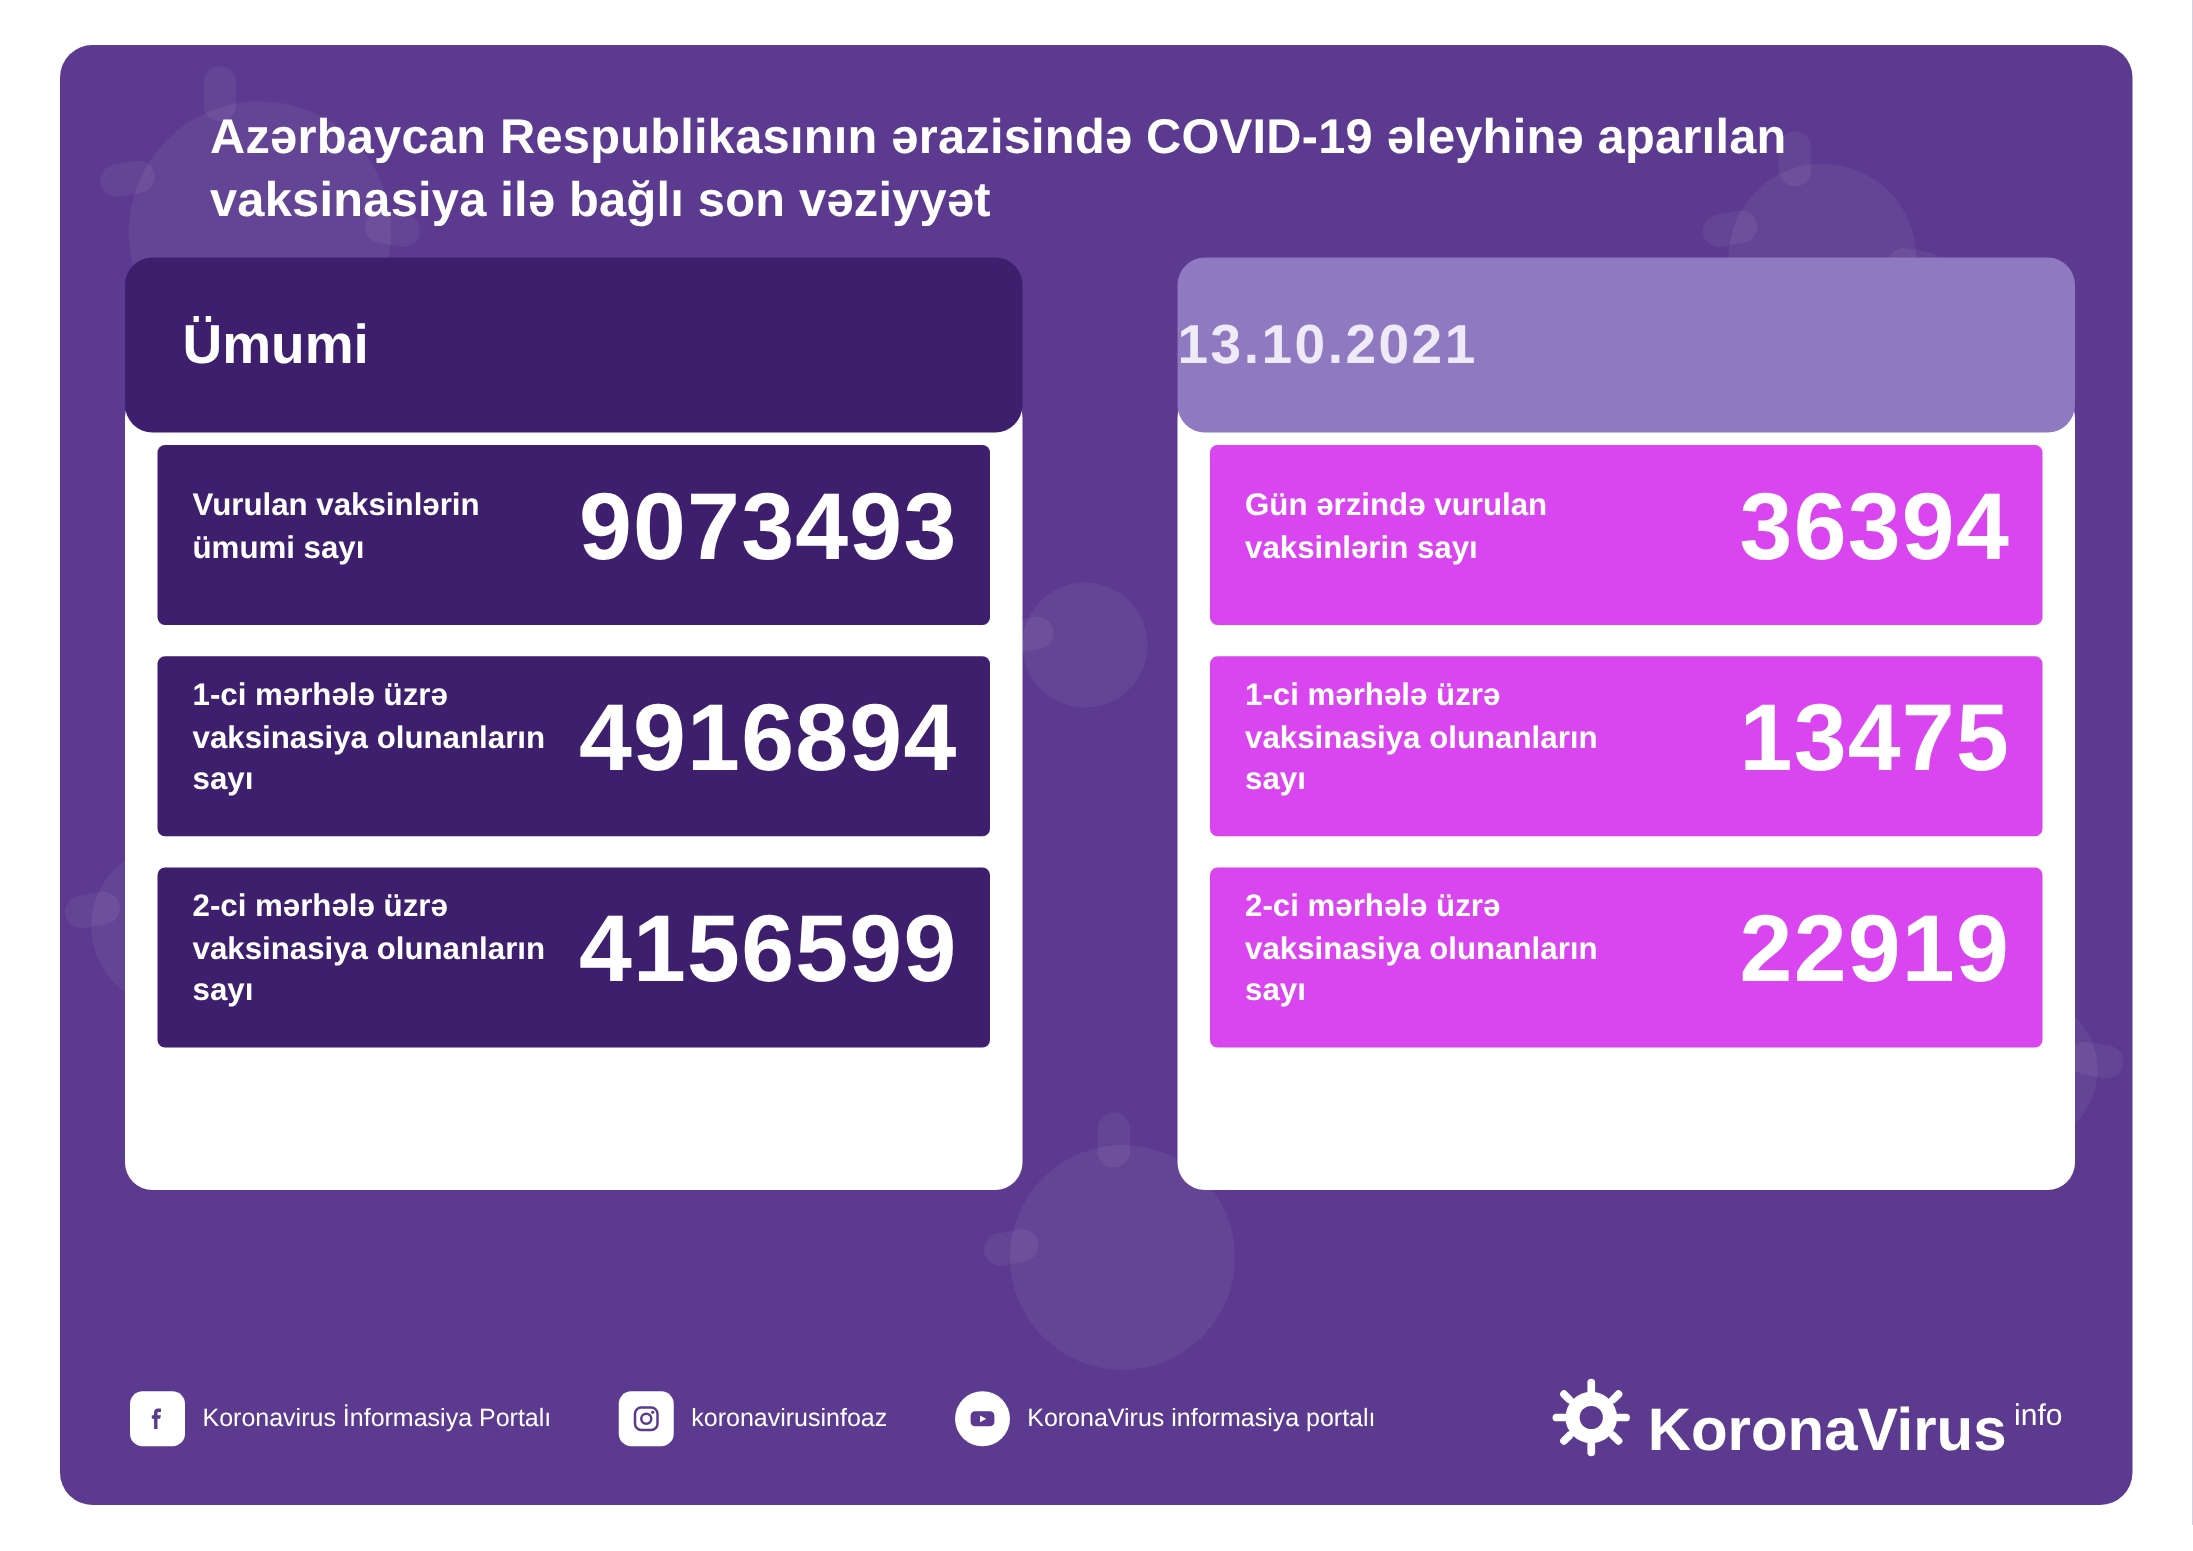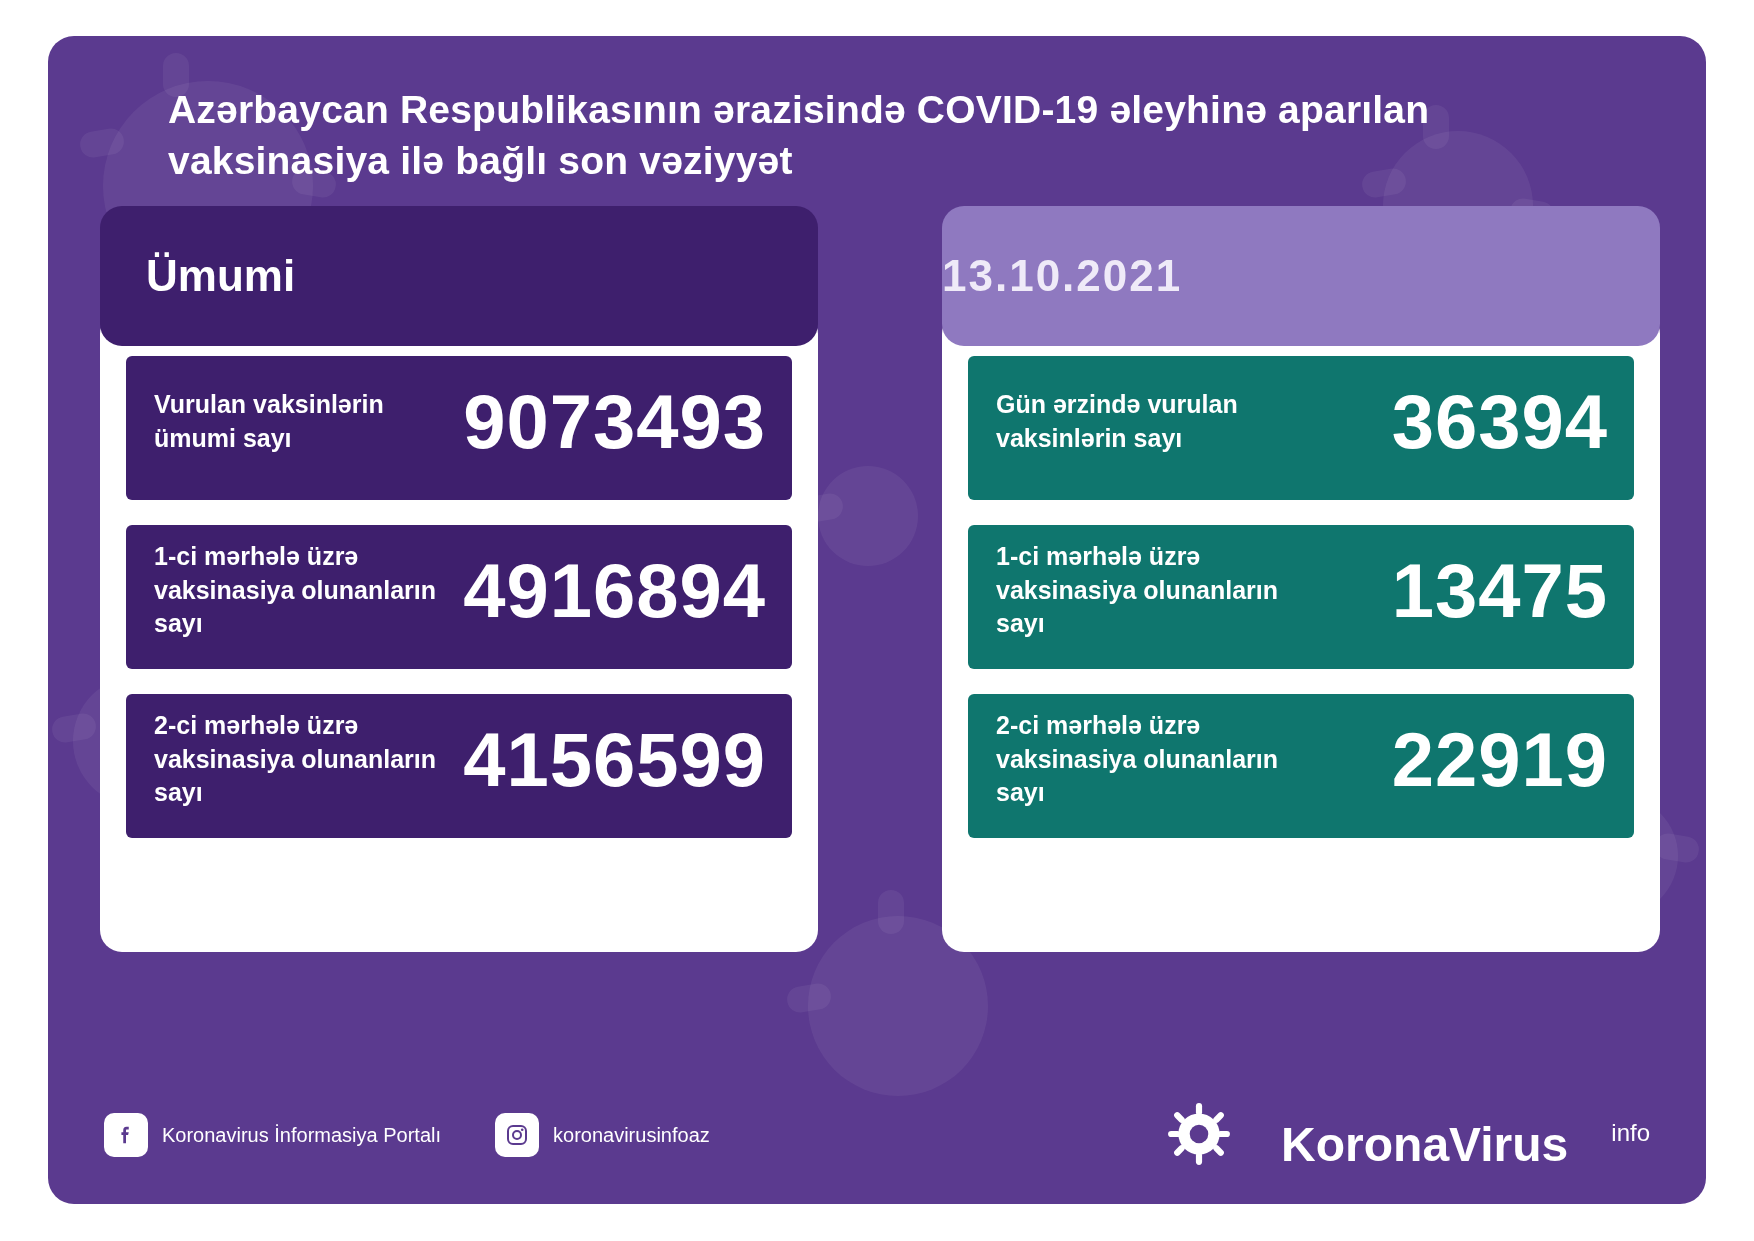--- a/index.html
+++ b/index.html
@@ -121,21 +121,21 @@
     align-items: center;
     justify-content: space-between;
     height: 144px;
     padding: 0 26px 13px 28px;
     box-sizing: border-box;
     margin-bottom: 25px;
   }
   .row:last-child { margin-bottom: 0; }
 
   .row.dark { background: #3e1f6d; }
-  .row.light { background: #0f766e; }
+  .row.light { background: #d946ef; }
 
   .row-label {
     color: #ffffff;
     font-size: 25px;
     font-weight: bold;
     line-height: 1.35;
     max-width: 330px;
   }
   .row-value {
     color: #ffffff;
@@ -178,21 +178,20 @@
   .social .sname {
     color: #ffffff;
     font-size: 20px;
   }
 
   .brand {
     margin-left: auto;
     display: flex;
     align-items: flex-end;
     color: #ffffff;
-    gap: 37px;
   }
   .brand .mark {
     width: 66px;
     height: 66px;
     margin-right: 12px;
     margin-bottom: 2px;
   }
   .brand .btext {
     font-size: 48px;
     font-weight: bold;
@@ -297,20 +296,29 @@
       <span class="badge">
         <svg width="24" height="24" viewBox="0 0 24 24" aria-hidden="true">
           <rect x="3" y="3" width="18" height="18" rx="5" fill="none" stroke="#5b3a8f" stroke-width="2"></rect>
           <circle cx="12" cy="12" r="4" fill="none" stroke="#5b3a8f" stroke-width="2"></circle>
           <circle cx="17.2" cy="6.8" r="1.3" fill="#5b3a8f"></circle>
         </svg>
       </span>
       <span class="sname">koronavirusinfoaz</span>
     </div>
 
+    <div class="social">
+      <span class="badge circle">
+        <svg width="24" height="24" viewBox="0 0 24 24" aria-hidden="true">
+          <rect x="2.5" y="6" width="19" height="12" rx="3.5" fill="#5b3a8f"></rect>
+          <path d="M10 9.3l5 2.7-5 2.7z" fill="#ffffff"></path>
+        </svg>
+      </span>
+      <span class="sname">KoronaVirus informasiya portalı</span>
+    </div>
 
     <div class="brand">
       <svg class="mark" viewBox="0 0 64 64" aria-hidden="true">
         <circle cx="32" cy="32" r="20" fill="#ffffff"></circle>
         <circle cx="32" cy="32" r="9" fill="#5b3a8f"></circle>
         <g fill="#ffffff">
           <rect x="29" y="2" width="6" height="12" rx="3"></rect>
           <rect x="29" y="50" width="6" height="12" rx="3"></rect>
           <rect x="2" y="29" width="12" height="6" rx="3"></rect>
           <rect x="50" y="29" width="12" height="6" rx="3"></rect>

